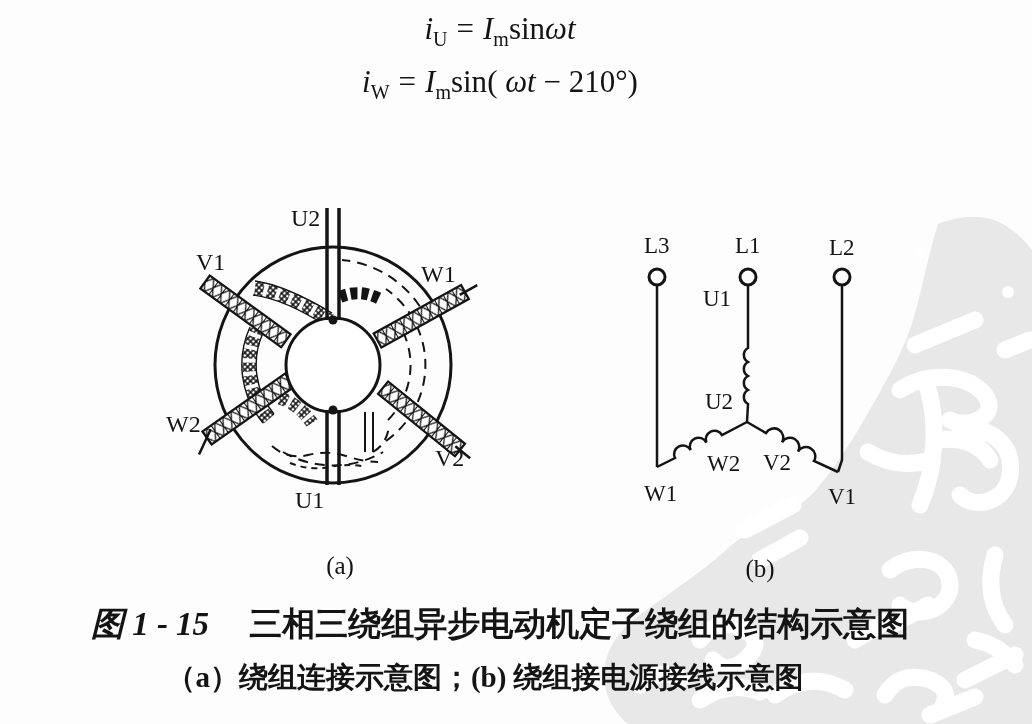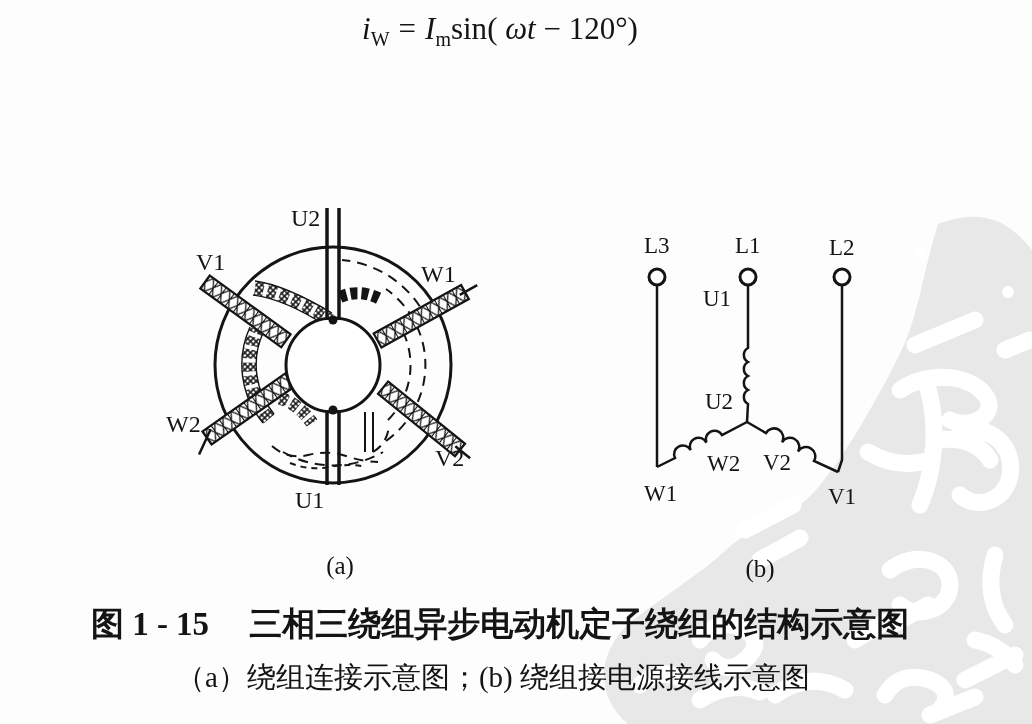--- a/index.html
+++ b/index.html
@@ -8,22 +8,22 @@
   #watermark{position:absolute;left:0;top:0;z-index:0;}
   .layer{position:absolute;z-index:1;}
   #equations{top:2px;left:280px;width:440px;text-align:center;}
   .eqline{font-size:31px;font-style:normal;height:53px;line-height:53px;white-space:nowrap;}
   .eqline .it{font-style:italic;}
   .eqline sub{font-size:20px;font-style:normal;vertical-align:-7px;line-height:0;}
   .eqsign{padding:0 9px;}
   #sub-a{left:295px;top:552px;width:90px;text-align:center;font-size:25px;}
   #sub-b{left:715px;top:555px;width:90px;text-align:center;font-size:25px;}
   #caption1{top:602px;left:0;width:1000px;text-align:center;font-size:33px;font-weight:bold;white-space:nowrap;}
-  #caption1 .figno{margin-right:40px;}
-  #caption2{top:658px;left:0;width:970px;text-align:center;font-size:29px;font-weight:normal;white-space:nowrap;margin-left:8px;}
+  #caption1 .figno{margin-right:40px;font-style:italic;}
+  #caption2{top:658px;left:0;width:970px;text-align:center;font-size:29px;font-weight:bold;white-space:nowrap;}
 </style>
 </head>
 <body>
 
 <svg id="watermark" width="1032" height="724" viewBox="0 0 1032 724">
   <path d="M938 224 C975 210 1005 215 1032 250 L1032 724 L628 724 C594 696 596 648 636 618 C664 596 700 574 726 550 C754 524 792 518 816 490 C836 466 850 444 864 420 C880 392 894 368 906 340 C918 312 926 262 938 224 Z" fill="#e8e8e8"></path>
   <g stroke="#ffffff" stroke-width="17" fill="none" stroke-linecap="round">
     <path d="M915 345 L975 320"></path>
     <path d="M900 390 C930 370 970 375 985 395 C1000 415 970 430 950 420"></path>
     <path d="M1005 350 L1030 340"></path>
@@ -45,21 +45,24 @@
     <path d="M700 700 q30 -20 60 -8"></path>
     <path d="M975 640 q25 5 40 25"></path>
     <path d="M930 715 l45 -18"></path>
   </g>
   <circle cx="920" cy="252" r="5" fill="#fff"></circle>
   <circle cx="1008" cy="292" r="6" fill="#fff"></circle>
 </svg>
 
 <div id="equations" class="layer">
   <div class="eqline">
-    <span class="it">i</span><sub>W</sub><span class="eqsign">=</span><span class="it">I</span><sub>m</sub><span>sin</span><span>( </span><span class="it">ωt</span><span> − 120°</span><span>)</span>
+    <span class="it">i</span><sub>U</sub><span class="eqsign">=</span><span class="it">I</span><sub>m</sub><span>sin</span><span></span><span class="it">ωt</span><span></span><span></span>
+  </div>
+  <div class="eqline">
+    <span class="it">i</span><sub>W</sub><span class="eqsign">=</span><span class="it">I</span><sub>m</sub><span>sin</span><span>( </span><span class="it">ωt</span><span> − 210°</span><span>)</span>
   </div>
 </div>
 
 <svg class="layer" id="diag-a" style="left:160px;top:200px" width="350" height="330" viewBox="0 0 350 330">
   <defs>
     <pattern id="ck" width="8" height="8" patternUnits="userSpaceOnUse" patternTransform="rotate(45)">
       <rect width="8" height="8" fill="#fff"></rect>
       <path d="M0 0H8 M0 4H8 M0 8H8 M0 0V8 M4 0V8 M8 0V8" stroke="#141414" stroke-width="1.6" fill="none"></path>
     </pattern>
     <pattern id="lad" width="10" height="16" patternUnits="userSpaceOnUse">

